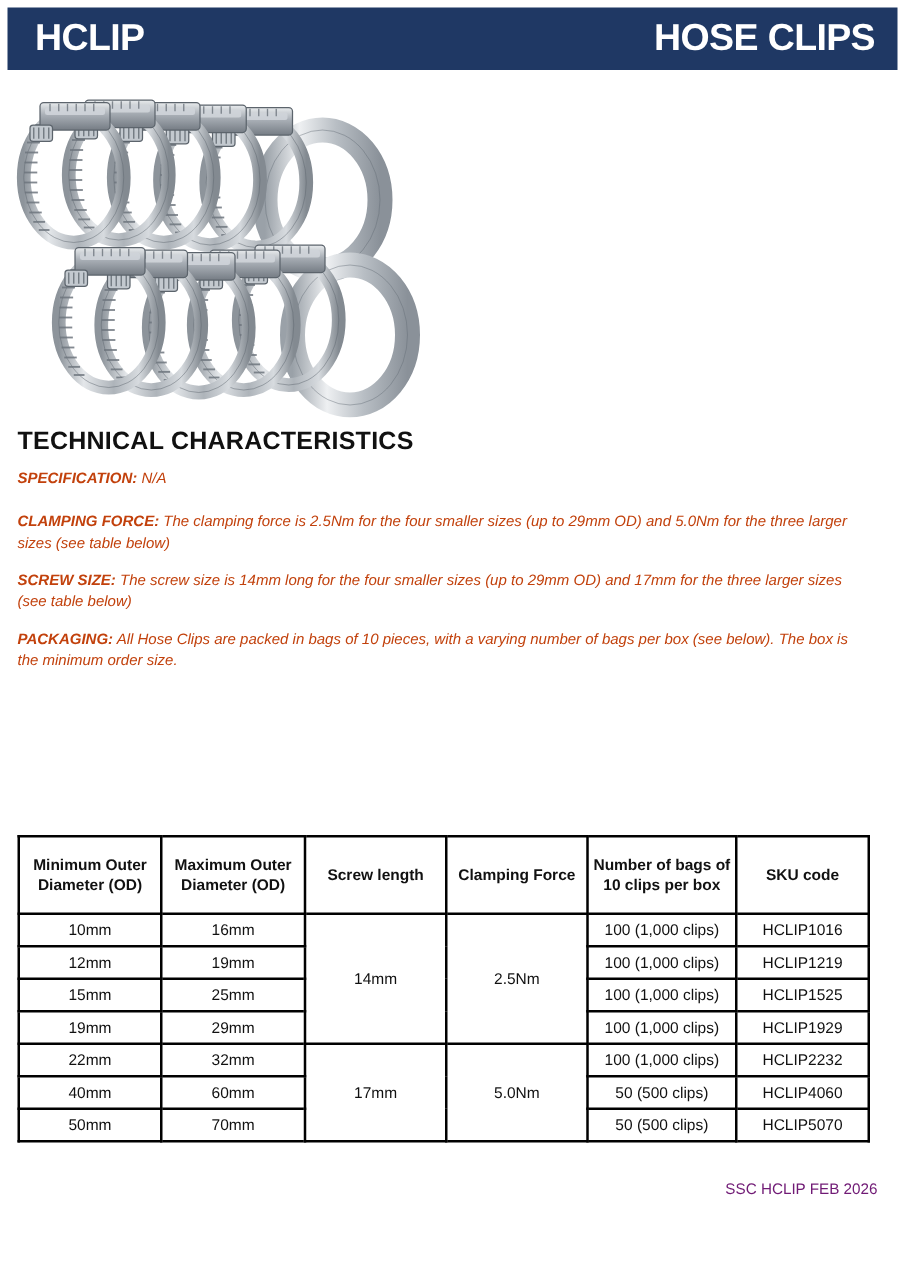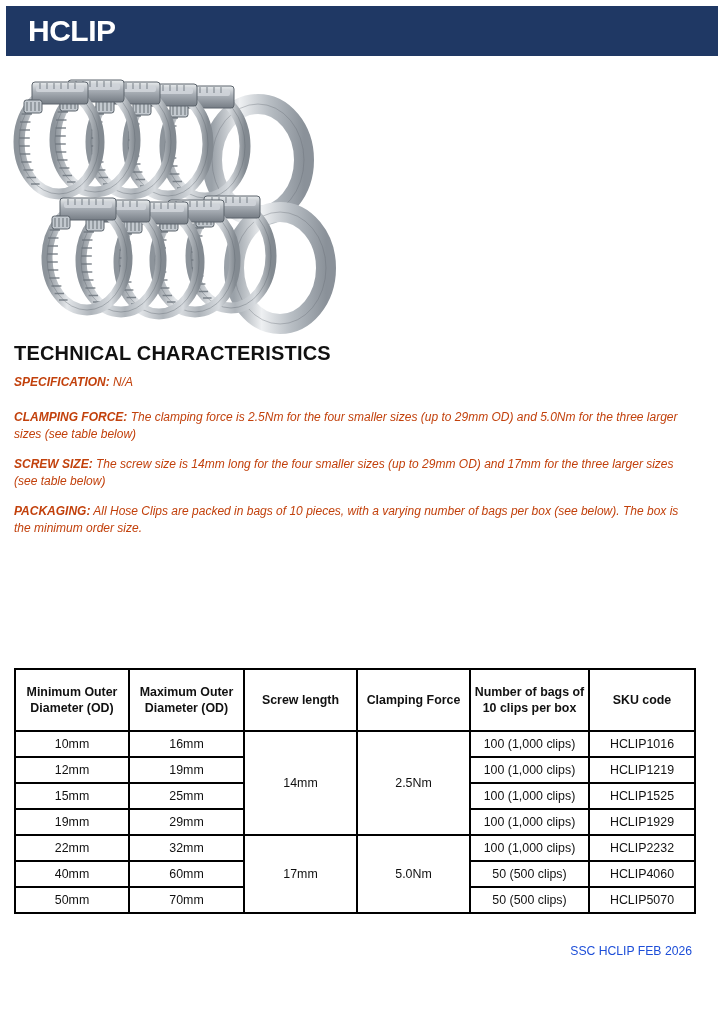--- a/index.html
+++ b/index.html
@@ -114,32 +114,33 @@
   col.c1 { width: 114px; }
   col.c2 { width: 115px; }
   col.c3 { width: 113px; }
   col.c4 { width: 113px; }
   col.c5 { width: 119px; }
   col.c6 { width: 106px; }
 
   
   .footer {
     position: absolute;
-    right: 32px;
+    right: 22px;
     top: 944px;
     font-size: 12.2px;
-    color: #1d4ed8;
+    color: #701a75;
     font-weight: normal;
   }
 </style>
 </head>
 <body>
 
 <div class="banner">
   <div class="banner-title">HCLIP</div>
+  <div class="banner-product">HOSE CLIPS</div>
 </div>
 
 <div class="photo">
   <svg viewBox="0 0 340 262" xmlns="http://www.w3.org/2000/svg" aria-hidden="true">
     <defs>
       <linearGradient id="bandGrad" x1="0" y1="0" x2="1" y2="0">
         <stop offset="0%" stop-color="#8d949b"></stop>
         <stop offset="25%" stop-color="#e4e7ea"></stop>
         <stop offset="55%" stop-color="#aeb4ba"></stop>
         <stop offset="80%" stop-color="#d7dbdf"></stop>

